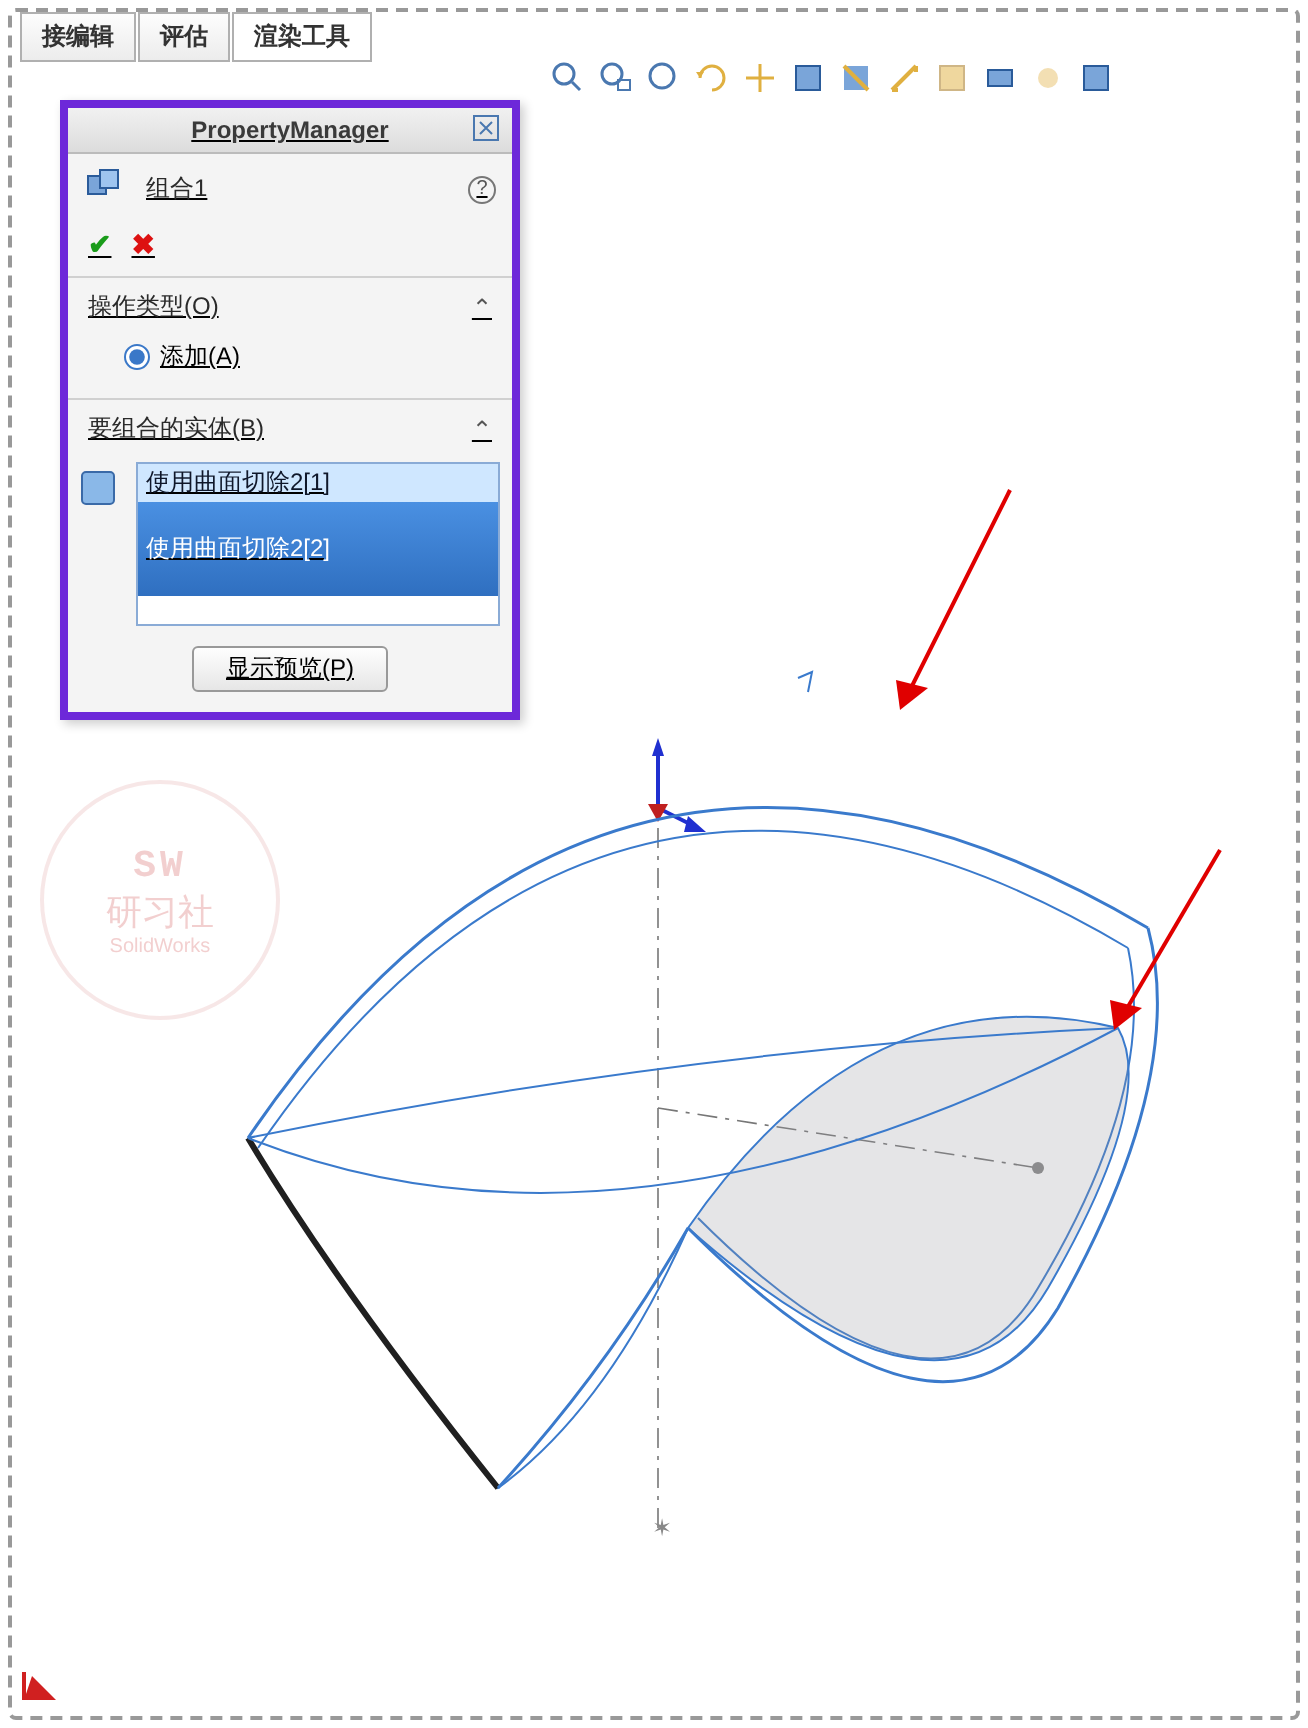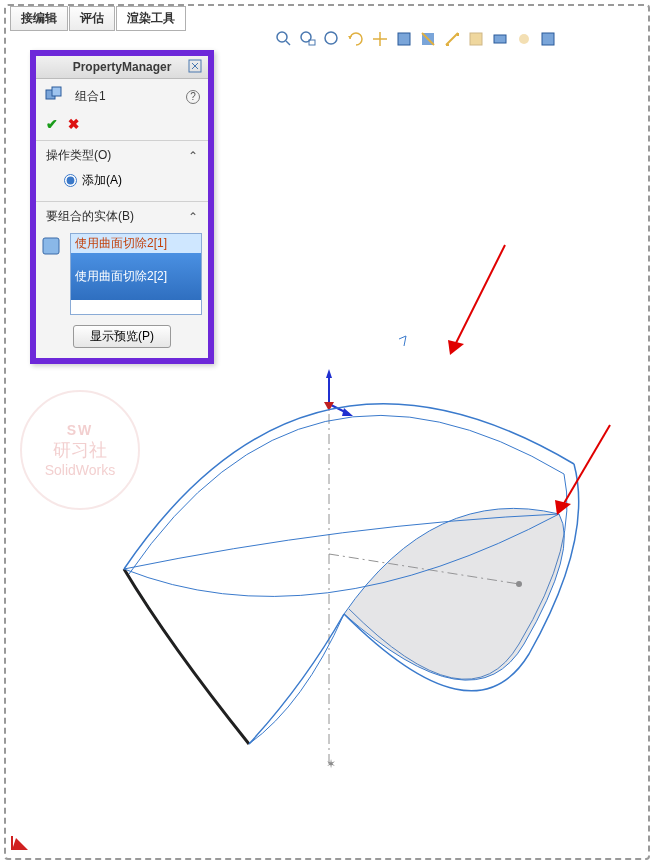--- a/index.html
+++ b/index.html
@@ -11,21 +11,21 @@
     
     .tabs { position: absolute; top: 6px; left: 10px; display: flex; gap: 1px; z-index: 5; font-weight: bold; }
     .tab { background: linear-gradient(#fdfdfd,#ececec); border: 1px solid #b0b0b0; padding: 3px 10px; color: #333; cursor: pointer; }
     .tab.active { background: #fff; }
 
     
     .toolbar { position: absolute; top: 30px; left: 275px; display: flex; gap: 6px; z-index: 3; }
     .tool-ico { width: 18px; height: 18px; display:flex; align-items:center; justify-content:center; cursor: pointer; }
 
     
-    .panel { position: absolute; top: 50px; left: 30px; width: 184px; background: #f4f4f4; border: 6px solid #6d28d9; box-shadow: 2px 2px 5px rgba(0,0,0,0.2); z-index: 10; }
+    .panel { position: absolute; top: 50px; left: 30px; width: 230px; background: #f4f4f4; border: 4px solid #6d28d9; box-shadow: 2px 2px 5px rgba(0,0,0,0.2); z-index: 10; text-decoration: underline; }
     .panel-title { background: linear-gradient(#f1f1f1,#dcdcdc); border-bottom: 1px solid #bbb; text-align: center; font-weight: bold; padding: 4px 0; position: relative; color:#3a3a3a; }
     .panel-title .pin { position: absolute; right: 6px; top: 3px; cursor:pointer; }
 
     .feature-row { display: flex; align-items: center; padding: 6px 8px; gap: 11px; }
     .feature-row .help { margin-left: auto; color:#555; border:1px solid #777; border-radius:50%; width:14px; height:14px; line-height:12px; text-align:center; font-size:10px; cursor:pointer;}
     .feature-name { color:#2b2b2b; font-weight: normal; }
 
     .ok-cancel { display:flex; gap:10px; padding: 2px 10px 8px; }
     .ok { color: #1a9c1a; font-size: 14px; font-weight:bold; cursor:pointer; }
     .cancel { color: #d11; font-size: 14px; font-weight:bold; cursor:pointer; }
@@ -34,34 +34,34 @@
     .section-head { display:flex; align-items:center; padding: 6px 10px 4px; color:#2a2a2a; cursor:pointer; }
     .section-head .caret { margin-left:auto; color:#555; }
     .section-body { padding: 2px 10px 10px 28px; }
 
     .radio-row { display:flex; align-items:center; gap:5px; padding:2px 0; }
     .radio-row input { accent-color:#3a78c8; }
 
     .selbox-wrap { display:flex; gap:6px; align-items:flex-start; padding: 4px 6px 6px 4px;}
     .sel-icon { width:24px; height:24px; margin-top:2px;}
     .selbox { flex:1; border: 1px solid #8aabd6; background:#fff; min-height: 52px; }
-    .selbox .hilite { background:#cfe7ff; padding:1px 4px; color:#c2410c; }
+    .selbox .hilite { background:#cfe7ff; padding:1px 4px; color:#0f172a; }
     .selbox .selected { background: linear-gradient(#4a90e2,#2f6fc0); color:#fff; padding:15px 4px; }
     .selbox .gap { height: 14px; background:#fff; }
 
     .preview-btn { display:block; margin: 4px auto 10px; padding: 2px 16px; background: linear-gradient(#fefefe,#e6e6e6); border:1px solid #999; border-radius:3px; cursor:pointer; }
 
     
     .viewport { position:absolute; inset:4px; z-index:1; }
 
     
     .watermark { position:absolute; top:390px; left:20px; width:120px; height:120px; border:2px solid #f0d0d0; border-radius:50%; display:flex; flex-direction:column; align-items:center; justify-content:center; color:#e6a0a0; font-size:12px; z-index:2; opacity: 0.5;}
-    .watermark .big { font-size: 14px; font-weight:bold; letter-spacing:2px;}
+    .watermark .big { font-size: 19px; font-weight:bold; letter-spacing:2px;font-family:Liberation Mono, monospace;}
     .watermark .mid { font-size: 18px; }
-    .watermark .small { font-size: 14px; }
+    .watermark .small { font-size: 10px; }
 
     
     .origin-corner { position:absolute; left: 10px; bottom: 10px; z-index: 4; }
 
     
     .arrow-svg { position: absolute; z-index: 6; }
   </style>
 </head>
 <body>
 

